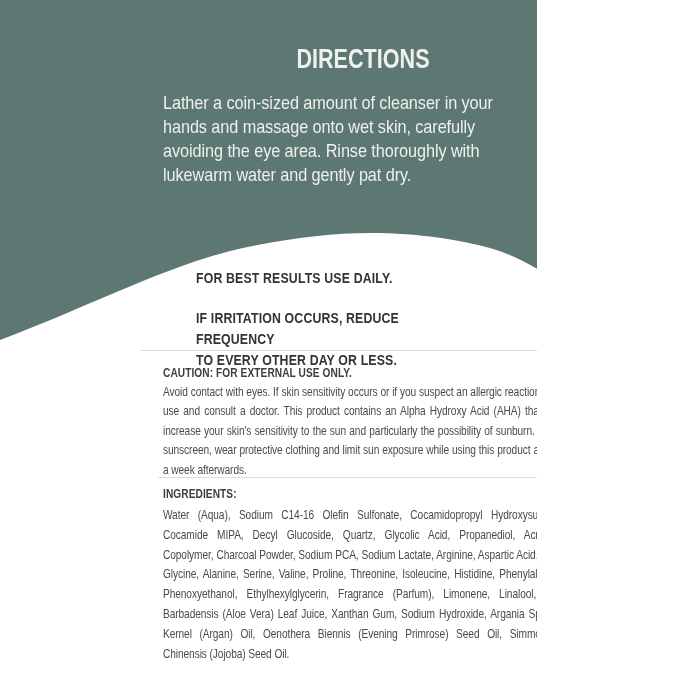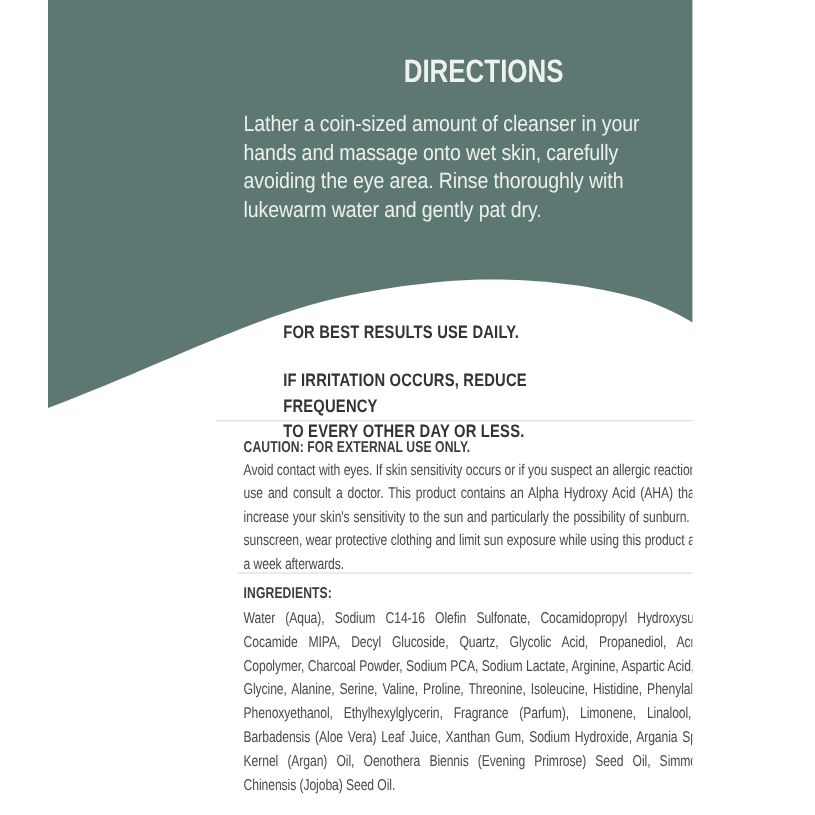--- a/index.html
+++ b/index.html
@@ -7,21 +7,20 @@
     padding: 0;
     background: #ffffff;
   }
   .label {
     position: relative;
     width: 537px;
     height: 679px;
     background: #ffffff;
     overflow: hidden;
     font-family: "Liberation Sans", "DejaVu Sans", sans-serif;
-    margin-left: 40px;
   }
   .wave-bg {
     position: absolute;
     top: 0;
     left: 0;
     width: 679px;
     height: 420px;
     display: block;
   }
   .directions-title {

